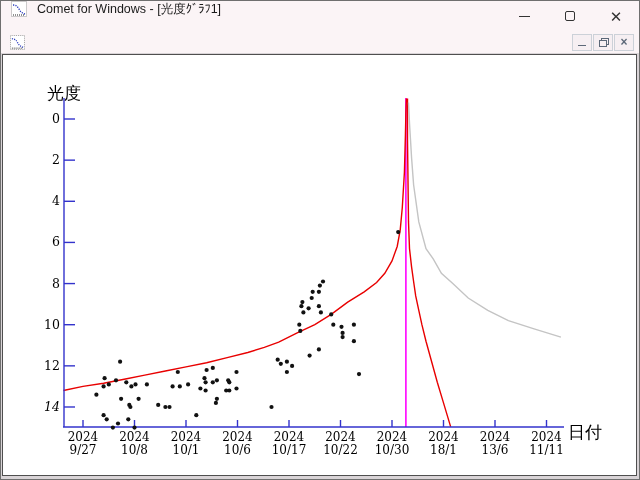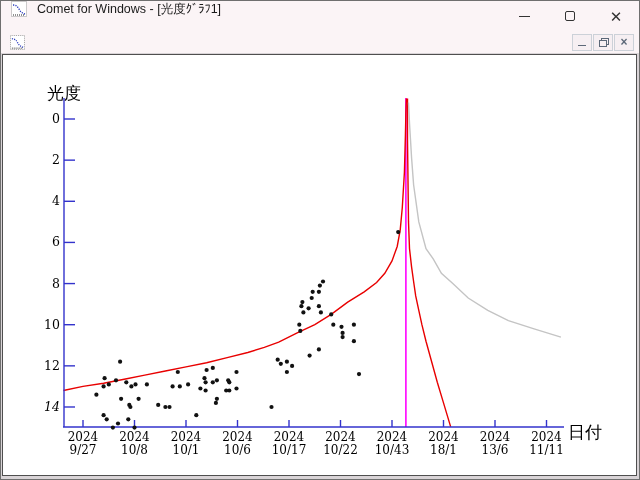--- a/index.html
+++ b/index.html
@@ -244,21 +244,21 @@
           <div class="xtick-label" style="left: 262px; top: 430px;">
             <div>2024</div>
             <div>10/17</div>
           </div>
           <div class="xtick-label" style="left: 313.5px; top: 430px;">
             <div>2024</div>
             <div>10/22</div>
           </div>
           <div class="xtick-label" style="left: 365px; top: 430px;">
             <div>2024</div>
-            <div>10/43</div>
+            <div>10/30</div>
           </div>
           <div class="xtick-label" style="left: 416.5px; top: 430px;">
             <div>2024</div>
             <div>18/1</div>
           </div>
           <div class="xtick-label" style="left: 468px; top: 430px;">
             <div>2024</div>
             <div>13/6</div>
           </div>
           <div class="xtick-label" style="left: 519.5px; top: 430px;">

